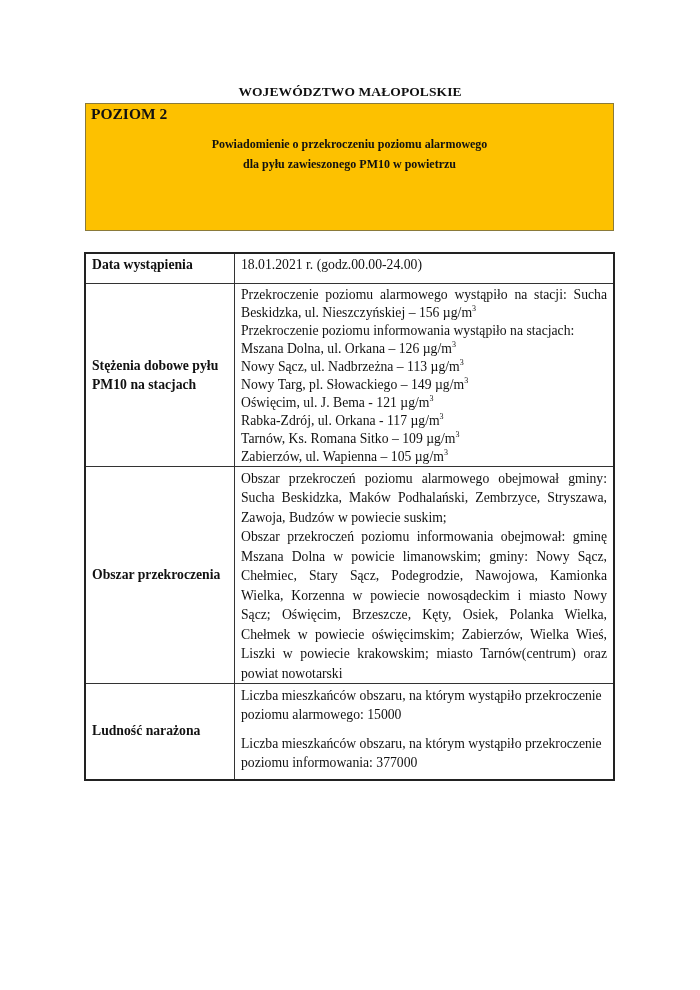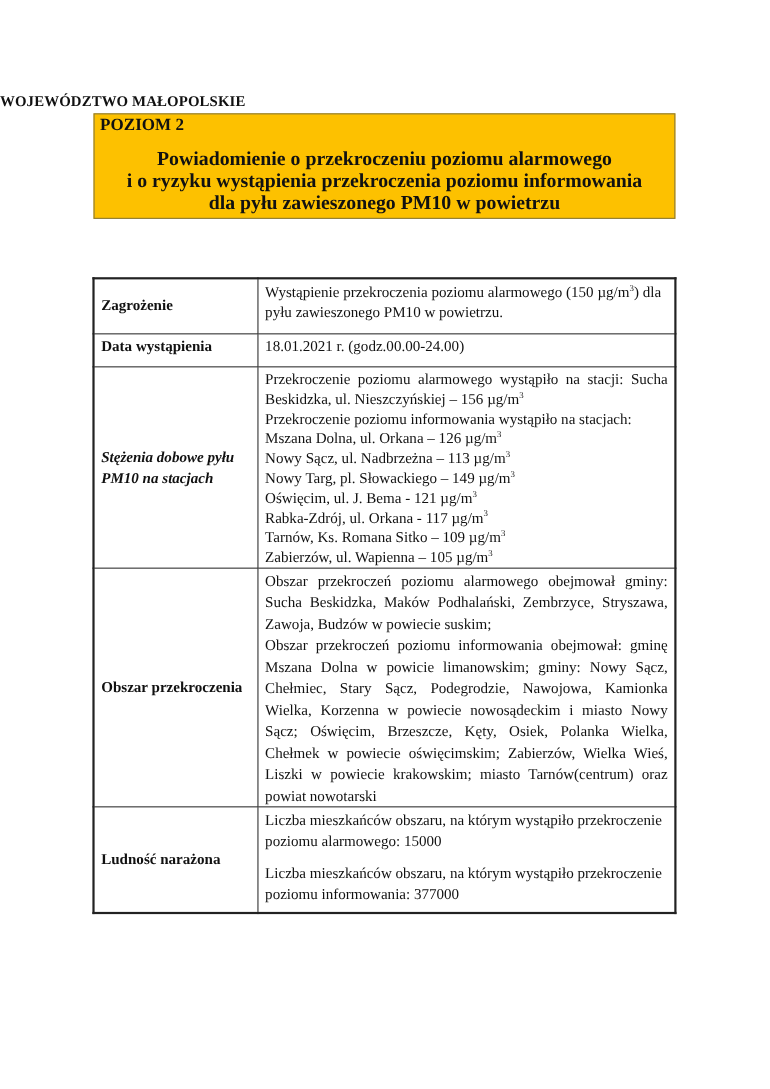--- a/index.html
+++ b/index.html
@@ -1,61 +1,54 @@
 <!DOCTYPE html>
 <html><head>
 <meta charset="utf-8">
 <style>
   html, body { margin:0; padding:0; background:#ffffff; }
   body { width:700px; height:990px; position:relative; font-family:"Liberation Serif", serif; color:#111; }
-  .region { position:absolute; left:0; top:84px; width:700px; text-align:left; font-weight:bold; font-size:13.5px; letter-spacing:0.1px; }
-  .alert-box { position:absolute; left:85px; top:103px; width:529px; height:96px; background:#fdc100; border:1px solid #8a7a3a; box-sizing:border-box; }
+  .region { position:absolute; left:0; top:84px; width:700px; text-align:center; font-weight:bold; font-size:13.5px; letter-spacing:0.1px; }
+  .alert-box { position:absolute; left:85px; top:103px; width:529px; height:128px; background:#fdc100; border:1px solid #8a7a3a; box-sizing:border-box; }
   .level { position:absolute; left:5px; top:1px; font-weight:bold; font-size:15.5px; }
-  .alert-title { position:absolute; left:0; top:30px; width:100%; text-align:center; font-weight:bold; font-size:18px; line-height:20px; }
+  .alert-title { position:absolute; left:0; top:30px; width:100%; text-align:center; font-weight:bold; font-size:12px; line-height:20px; }
   table.info { position:absolute; left:84px; top:252px; width:531px; border-collapse:collapse; border:2px solid #222; font-size:13.7px; }
   table.info td { border:1px solid #333; vertical-align:middle; padding:0; }
   .hdr { text-align:center; font-weight:bold; font-size:13.5px; height:36px; border-bottom:1px solid #333; }
   .lbl { width:142px; font-weight:bold; padding-left:6px !important; }
   .val { padding:2px 6px 0 6px !important; line-height:18px; vertical-align:top !important; }
   .just { text-align:justify; }
   .it { }
   sup { font-size:8px; line-height:0; vertical-align:super; }
   .gap { height:10px; }
 </style>
 </head>
 <body>
 
 <div class="region">WOJEWÓDZTWO MAŁOPOLSKIE</div>
 
 <div class="alert-box">
   <div class="level">POZIOM 2</div>
   <div class="alert-title">
     <div>Powiadomienie o przekroczeniu poziomu alarmowego</div>
-    <div>i o ryzyku wystąpienia przekroczenia poziomu informowania</div>
     <div>dla pyłu zawieszonego PM10 w powietrzu</div>
   </div>
 </div>
 
 <table class="info">
   <tbody>
 
-  <tr style="height:50px;">
-    <td class="lbl">Zagrożenie</td>
-    <td class="val" style="padding-top:3px !important;">
-      <span>Wystąpienie przekroczenia poziomu alarmowego (150 µg/m</span><sup>3</sup><span>) dla pyłu zawieszonego PM10 w powietrzu.</span>
-    </td>
-  </tr>
 
   <tr style="height:30px;">
     <td class="lbl" style="vertical-align:top !important; padding-top:3px !important;">Data wystąpienia</td>
     <td class="val it">18.01.2021 r. (godz.00.00-24.00)</td>
   </tr>
 
   <tr style="height:164px;">
-    <td class="lbl" style="line-height:19px;font-style:italic;">Stężenia dobowe  pyłu PM10 na stacjach</td>
+    <td class="lbl" style="line-height:19px;">Stężenia dobowe  pyłu PM10 na stacjach</td>
     <td class="val">
       <div class="just">
         <span>Przekroczenie poziomu alarmowego wystąpiło na stacji: </span><span class="it">Sucha Beskidzka, ul. Nieszczyńskiej – 156 µg/m</span><sup class="it">3</sup>
       </div>
       <div>Przekroczenie poziomu informowania wystąpiło na stacjach:</div>
       <div class="it"><span>Mszana Dolna, ul. Orkana – 126 µg/m</span><sup>3</sup></div>
       <div class="it"><span>Nowy Sącz, ul. Nadbrzeżna – 113 µg/m</span><sup>3</sup></div>
       <div class="it"><span>Nowy Targ, pl. Słowackiego – 149 µg/m</span><sup>3</sup></div>
       <div class="it"><span>Oświęcim, ul. J. Bema - 121 µg/m</span><sup>3</sup></div>
       <div class="it"><span>Rabka-Zdrój, ul. Orkana - 117 µg/m</span><sup>3</sup></div>

